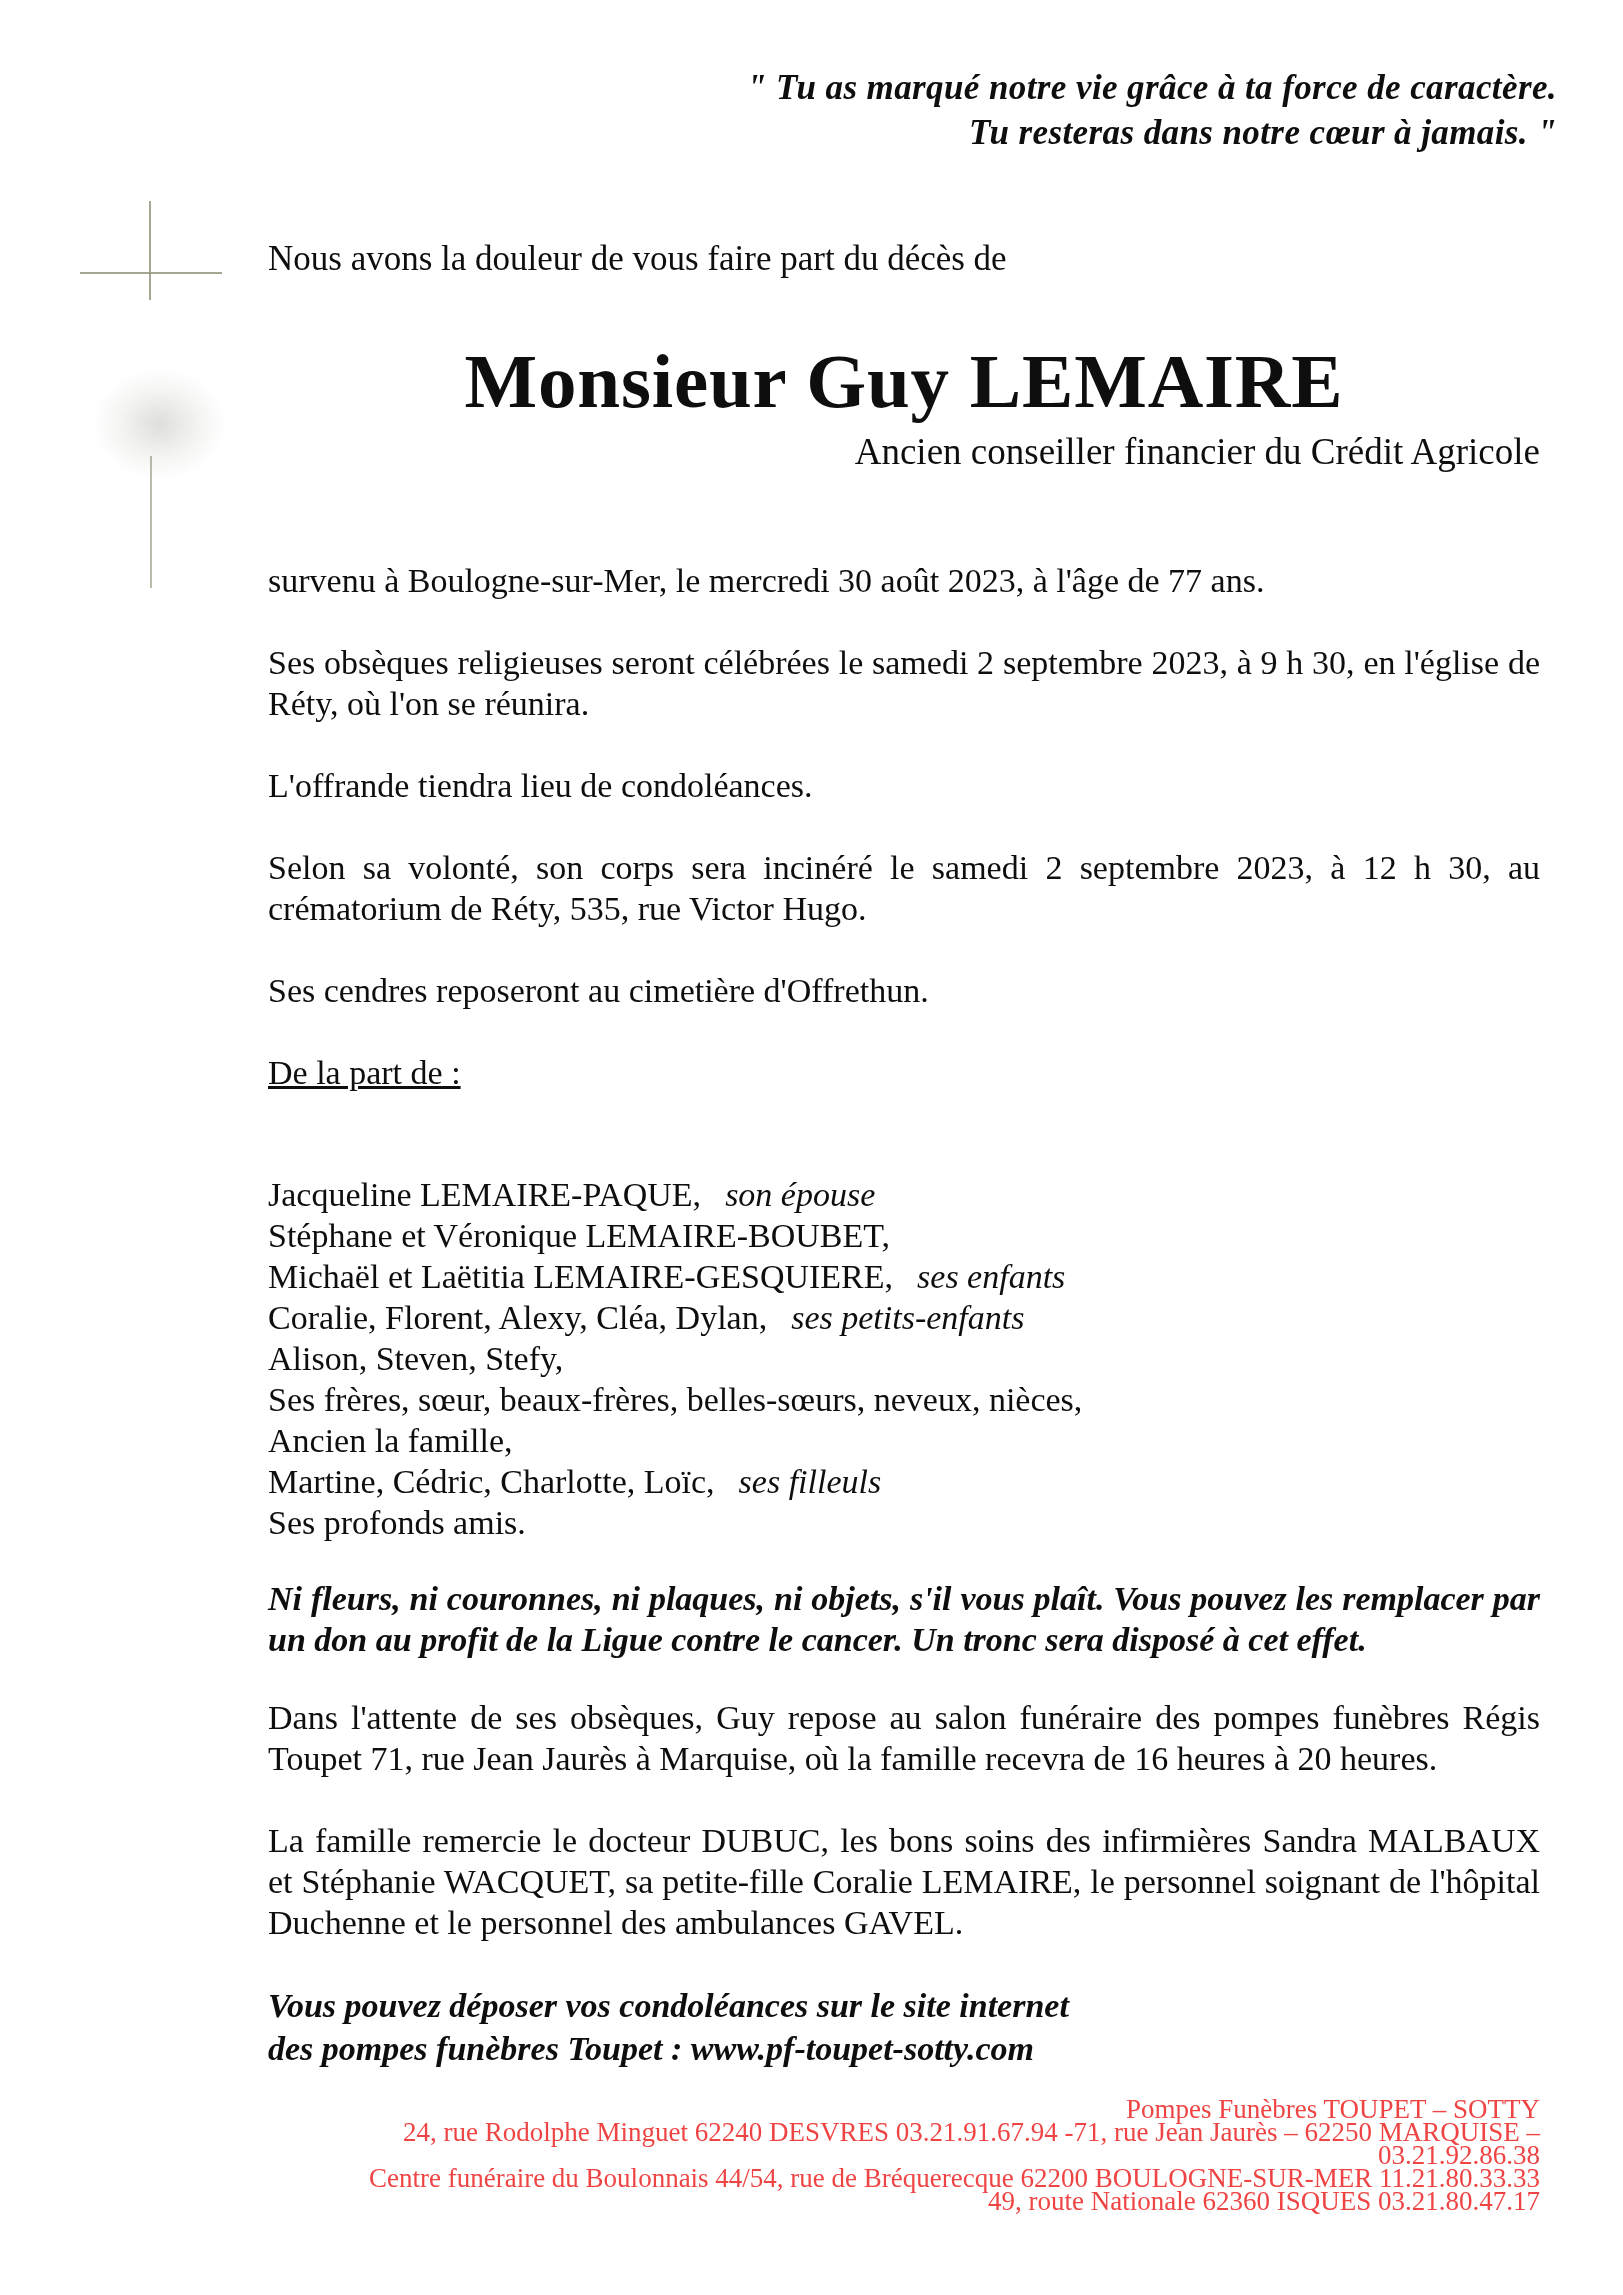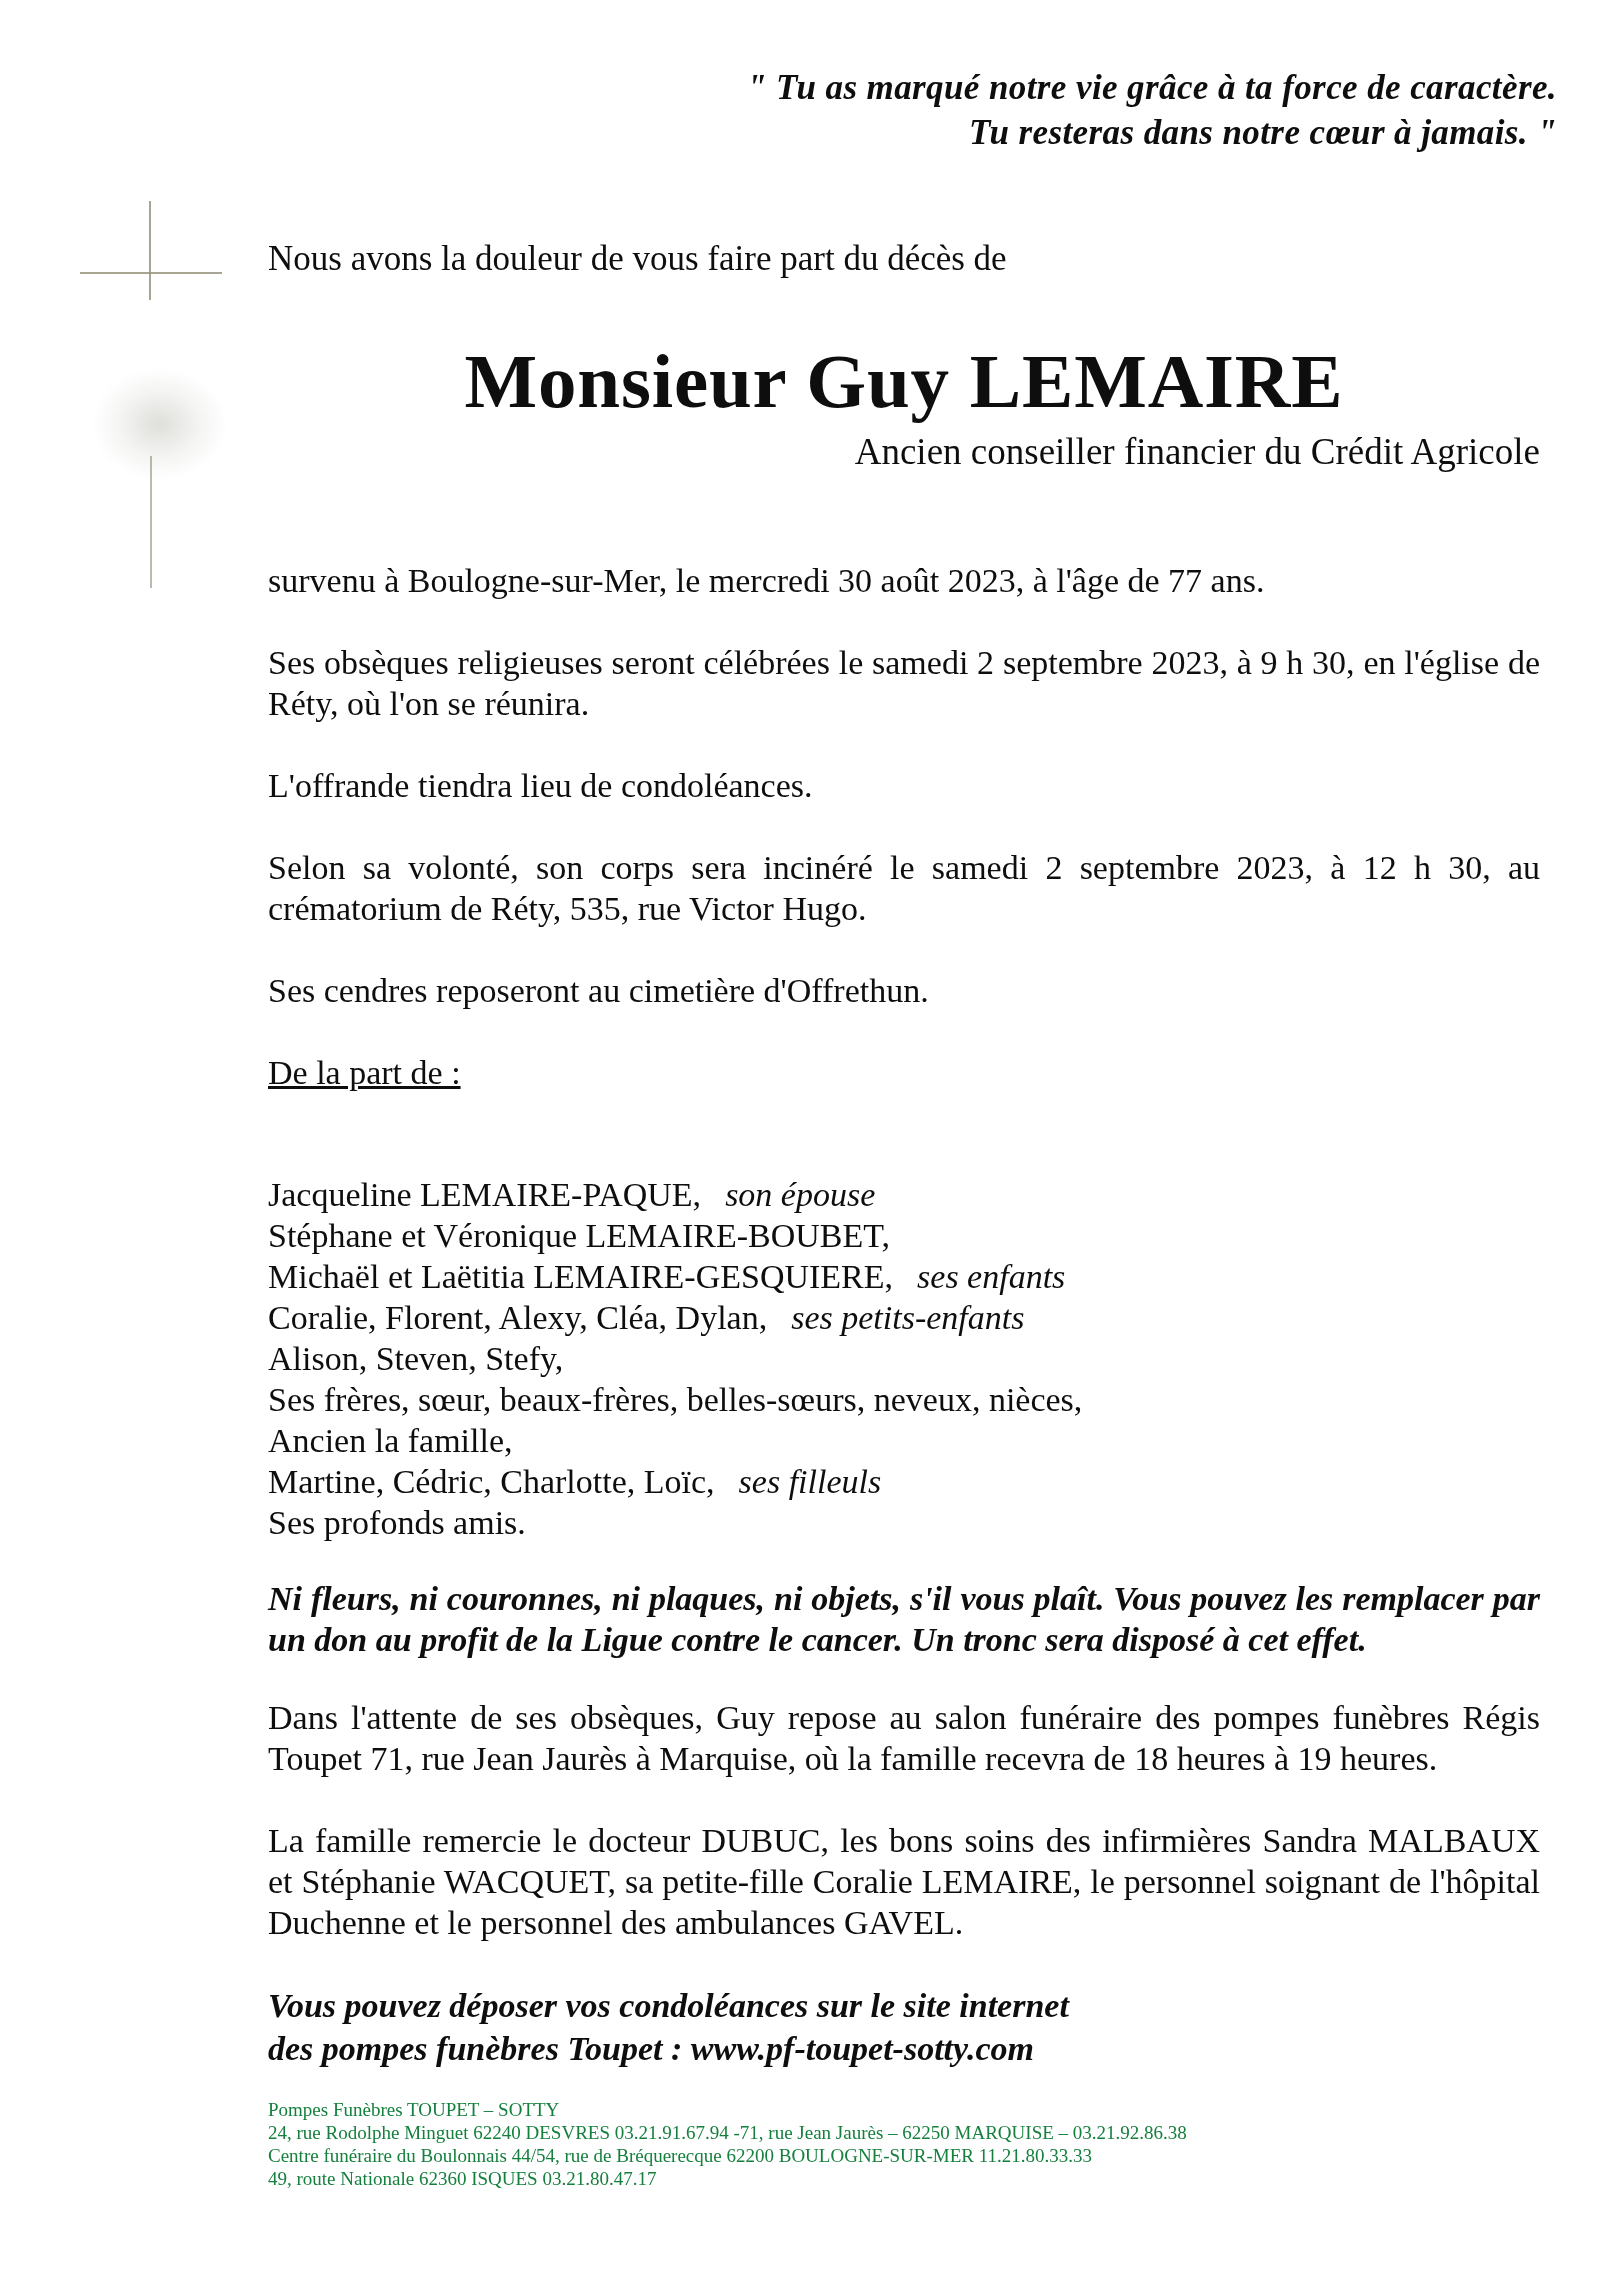--- a/index.html
+++ b/index.html
@@ -91,24 +91,24 @@
     font-style: italic;
     font-size: 34px;
     line-height: 43px;
   }
 
   .footer {
     position: absolute;
     left: 268px;
     width: 1272px;
     top: 2098px;
-    text-align: left;
-    font-size: 19px;
+    text-align: right;
+    font-size: 27px;
     line-height: 23px;
-    color: #15803d;
+    color: #ef4444;
   }
 </style>
 </head>
 <body>
 
 <div class="page">
 
   <div>
     <div class="cross-v"></div>
     <div class="cross-h"></div>
@@ -171,21 +171,21 @@
         <span class="relation">ses filleuls</span>
       </div>
       <div class="family-row">
         <span>Ses profonds amis.</span>
         <span class="relation"></span>
       </div>
     </div>
 
     <p class="notice">Ni fleurs, ni couronnes, ni plaques, ni objets, s'il vous plaît. Vous pouvez les remplacer par un don au profit de la Ligue contre le cancer. Un tronc sera disposé à cet effet.</p>
 
-    <p>Dans l'attente de ses obsèques, Guy repose au salon funéraire des pompes funèbres Régis Toupet 71, rue Jean Jaurès à Marquise, où la famille recevra de 18 heures à 19 heures.</p>
+    <p>Dans l'attente de ses obsèques, Guy repose au salon funéraire des pompes funèbres Régis Toupet 71, rue Jean Jaurès à Marquise, où la famille recevra de 16 heures à 20 heures.</p>
     <p>La famille remercie le docteur DUBUC, les bons soins des infirmières Sandra MALBAUX et Stéphanie WACQUET, sa petite-fille Coralie LEMAIRE, le personnel soignant de l'hôpital Duchenne et le personnel des ambulances GAVEL.</p>
 
     <div class="condolences">
       <div>Vous pouvez déposer vos condoléances sur le site internet</div>
       <div>des pompes funèbres Toupet : www.pf-toupet-sotty.com</div>
     </div>
   </div>
 
   <div class="footer">
     <div>Pompes Funèbres TOUPET – SOTTY</div>

